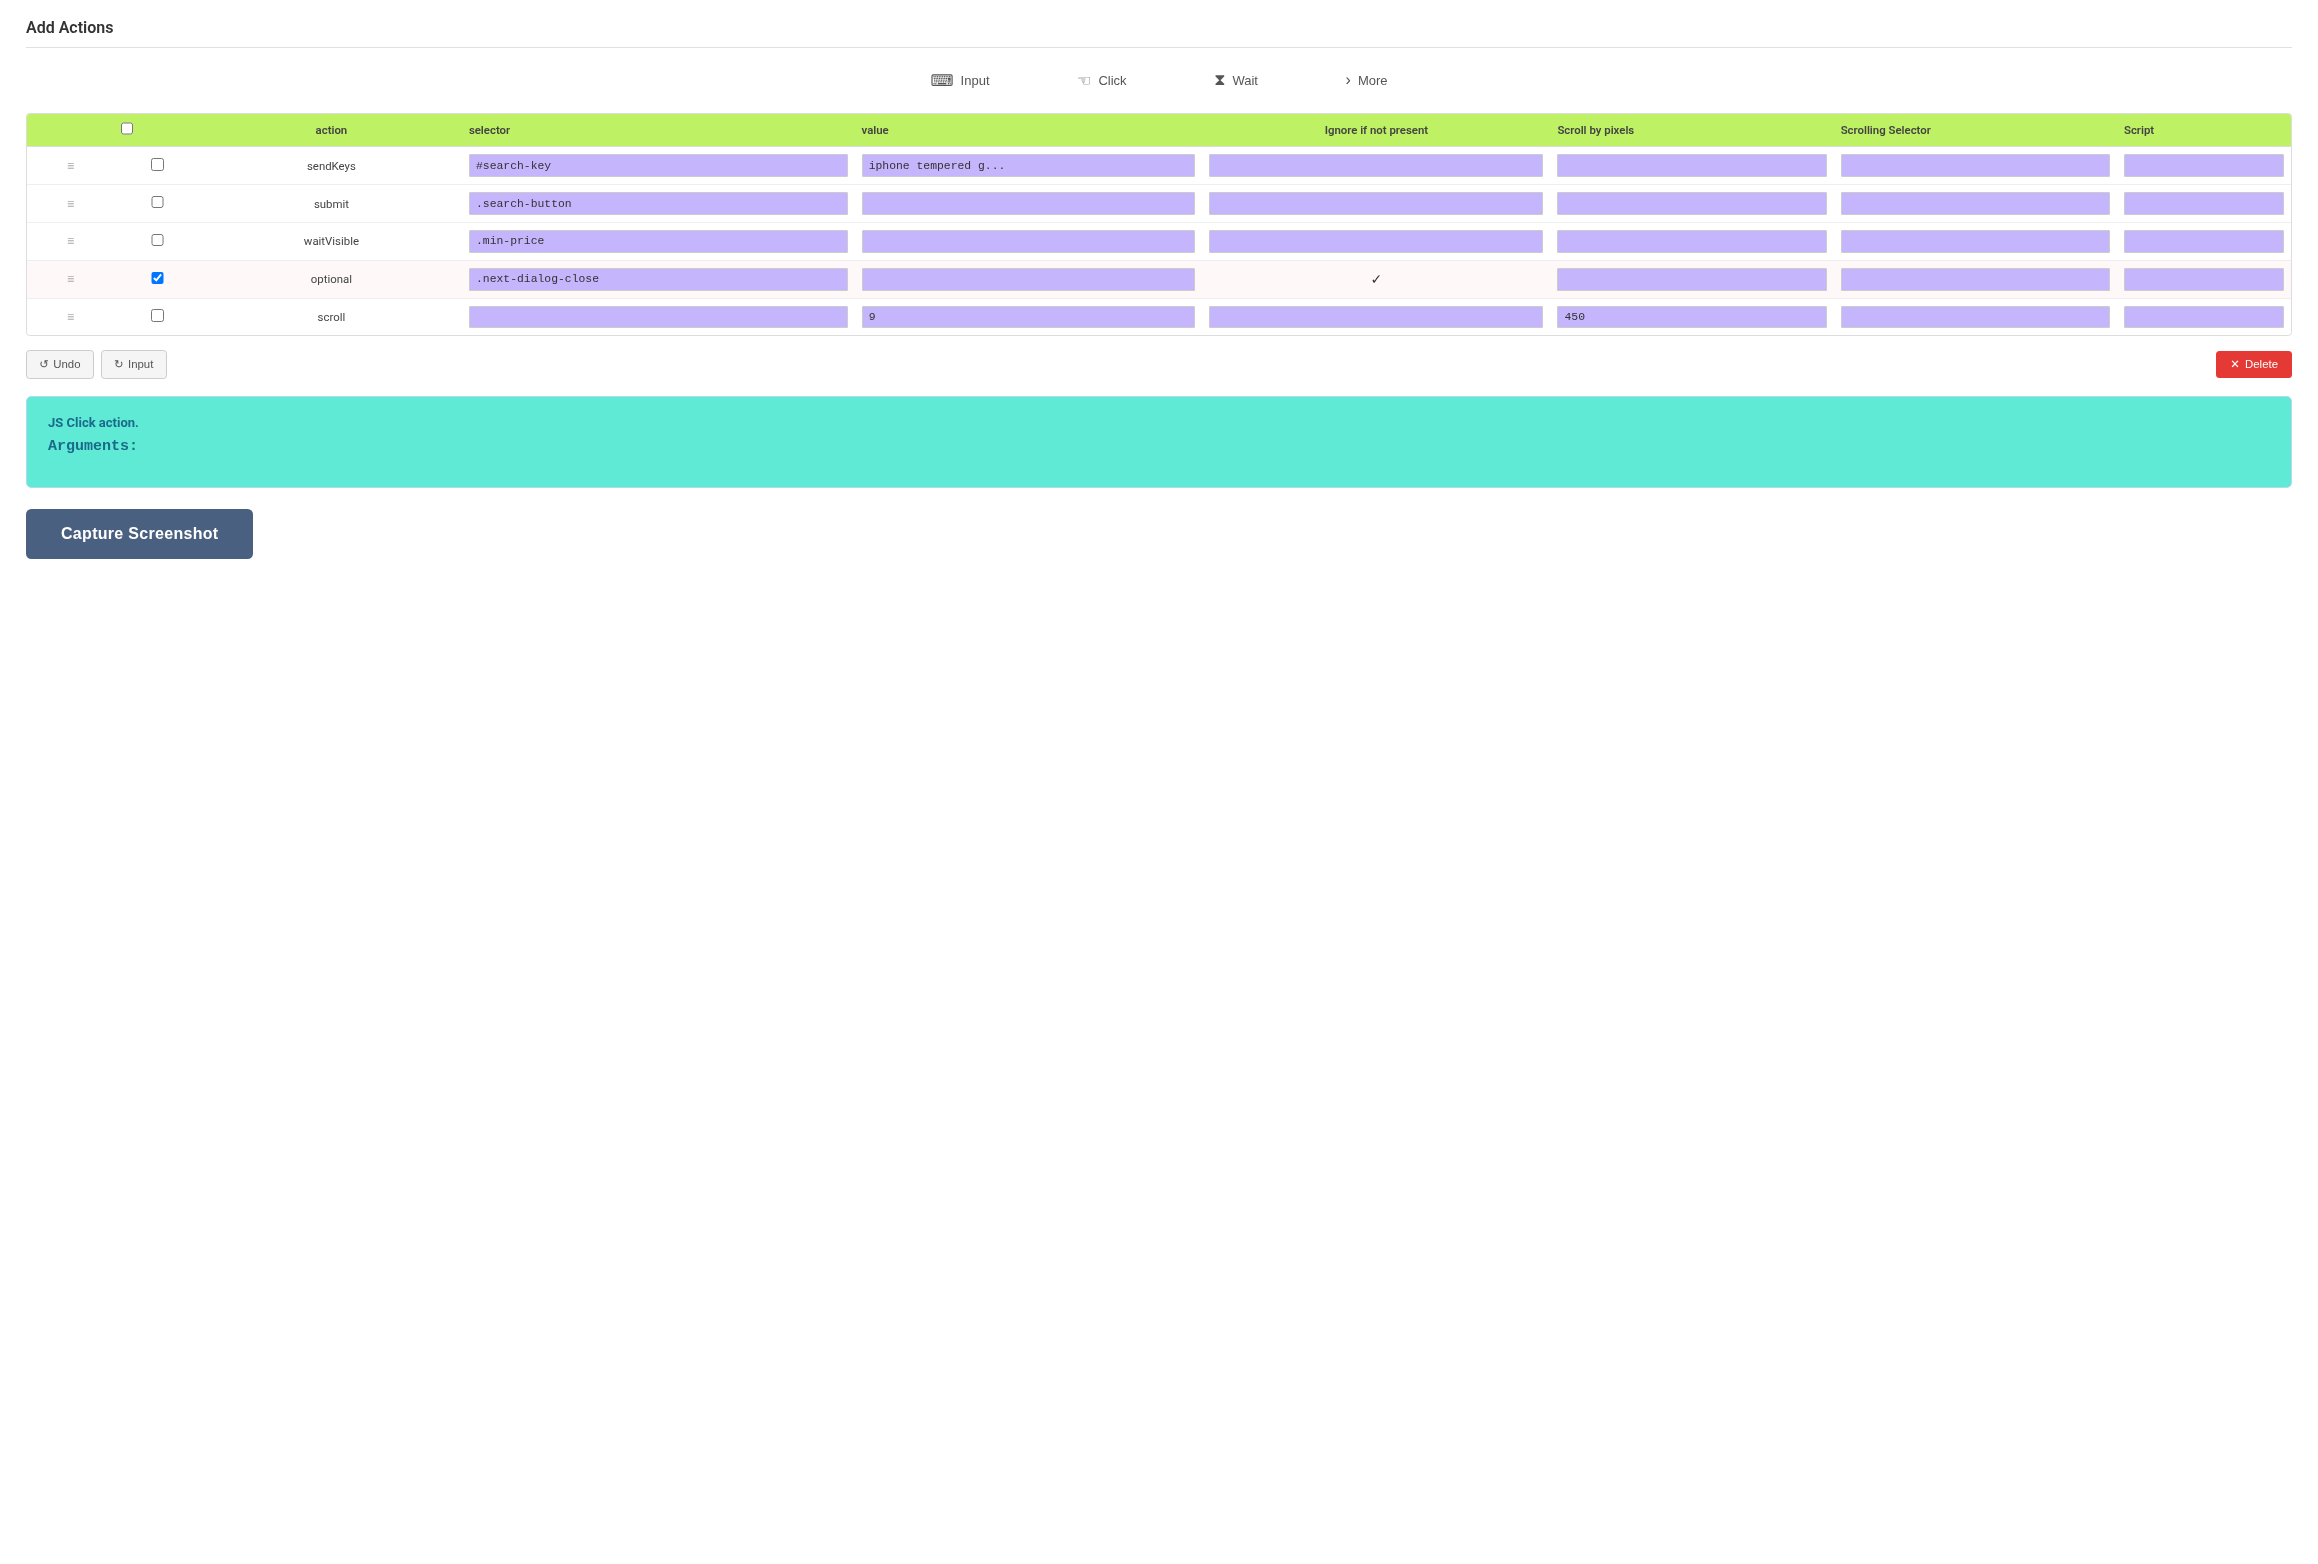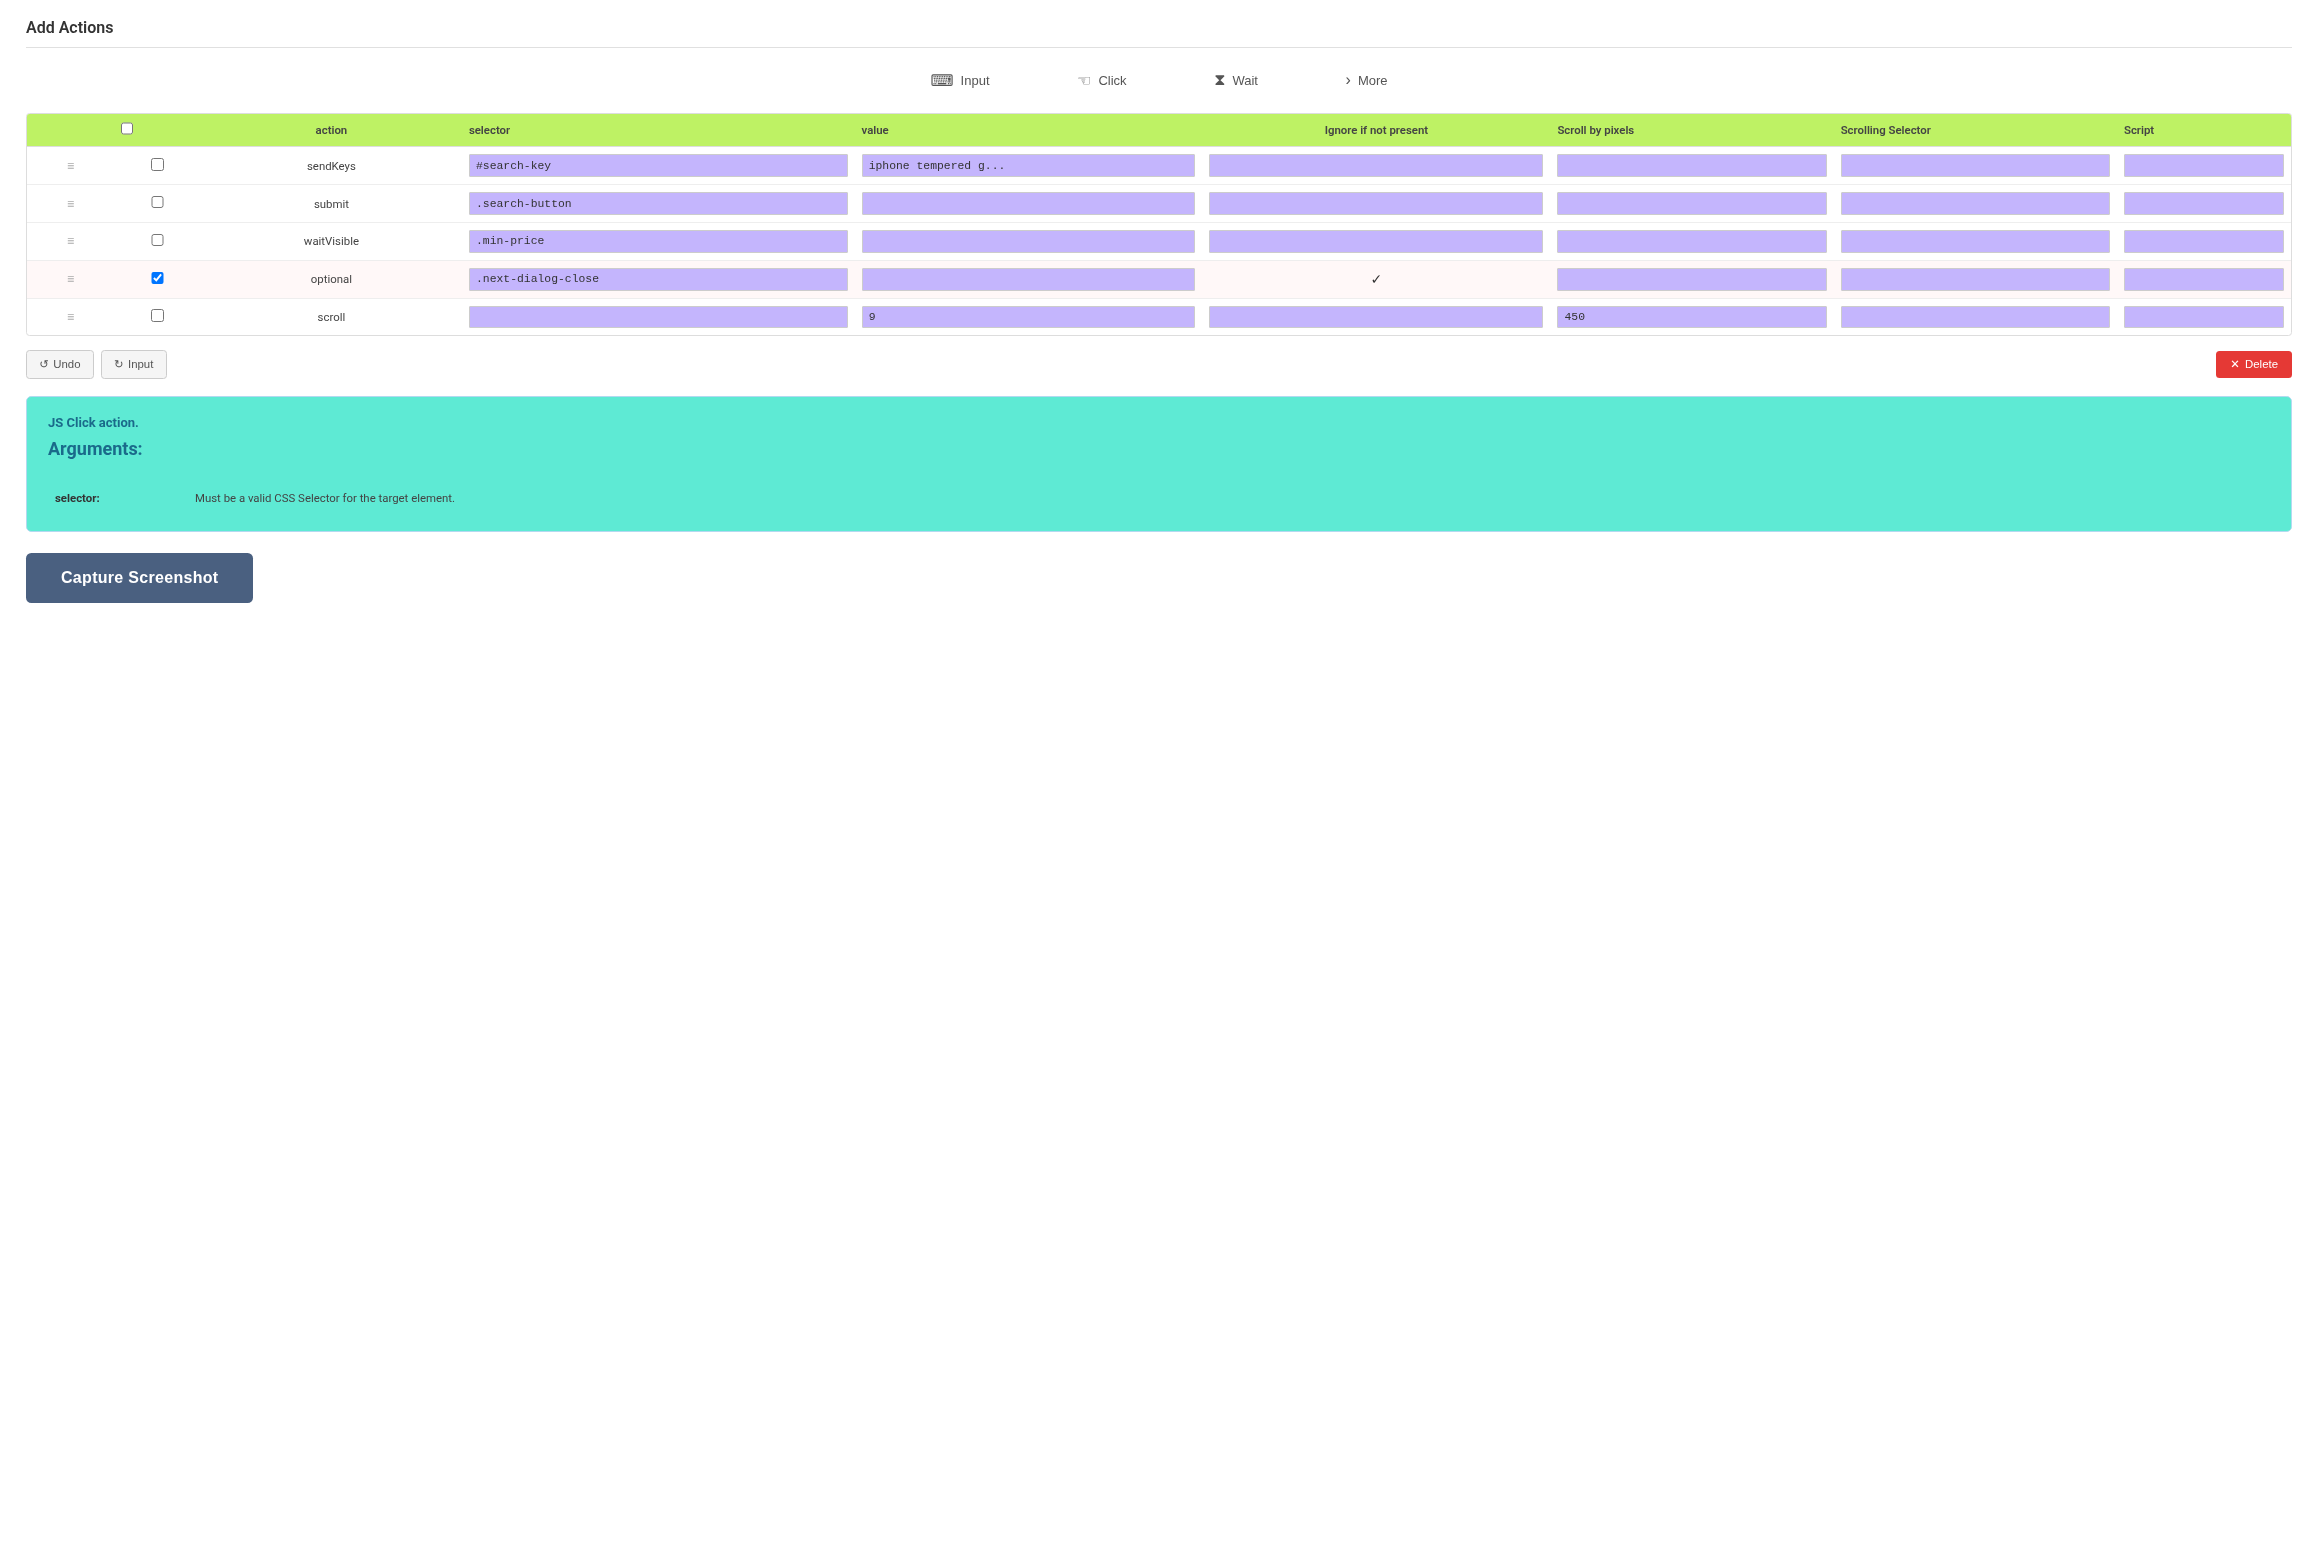--- a/index.html
+++ b/index.html
@@ -162,24 +162,25 @@
     .info-panel-desc {
       color: #2a7a9a;
       font-size: 11.4px;
       line-height: 1.6;
       margin-bottom: 14px;
     }
     .info-panel-desc .note-label {
       font-weight: 700;
     }
     .info-panel-args-title {
-      font-size: 18px;
+      font-size: 15px;
       font-weight: 700;
       color: #1a6a8a;
-      margin-bottom: 23px;
+      margin-bottom: 14px;
+      font-family: Liberation Mono, monospace;
     }
     .args-table {
       width: 100%;
       border-collapse: collapse;
     }
     .args-table tr {
       border-bottom: 0.9px solid #d0e8f5;
     }
     .args-table tr:last-child { border-bottom: none; }
     .args-table td {
@@ -430,22 +431,18 @@
     <span>Delete</span>
   </button>
 </div>
 
 <div class="info-panel">
   <div class="info-panel-title">JS Click action.</div>
   <div class="info-panel-args-title">Arguments:</div>
   <table class="args-table">
     <tbody id="args-body">
 
-    <tr>
-      <td class="arg-name">selector:</td>
-      <td class="arg-desc">Must be a valid CSS Selector for the target element.</td>
-    </tr>
       </tbody>
   </table>
 </div>
 
 <button class="capture-btn">Capture Screenshot</button>
 
 
 </body></html>

